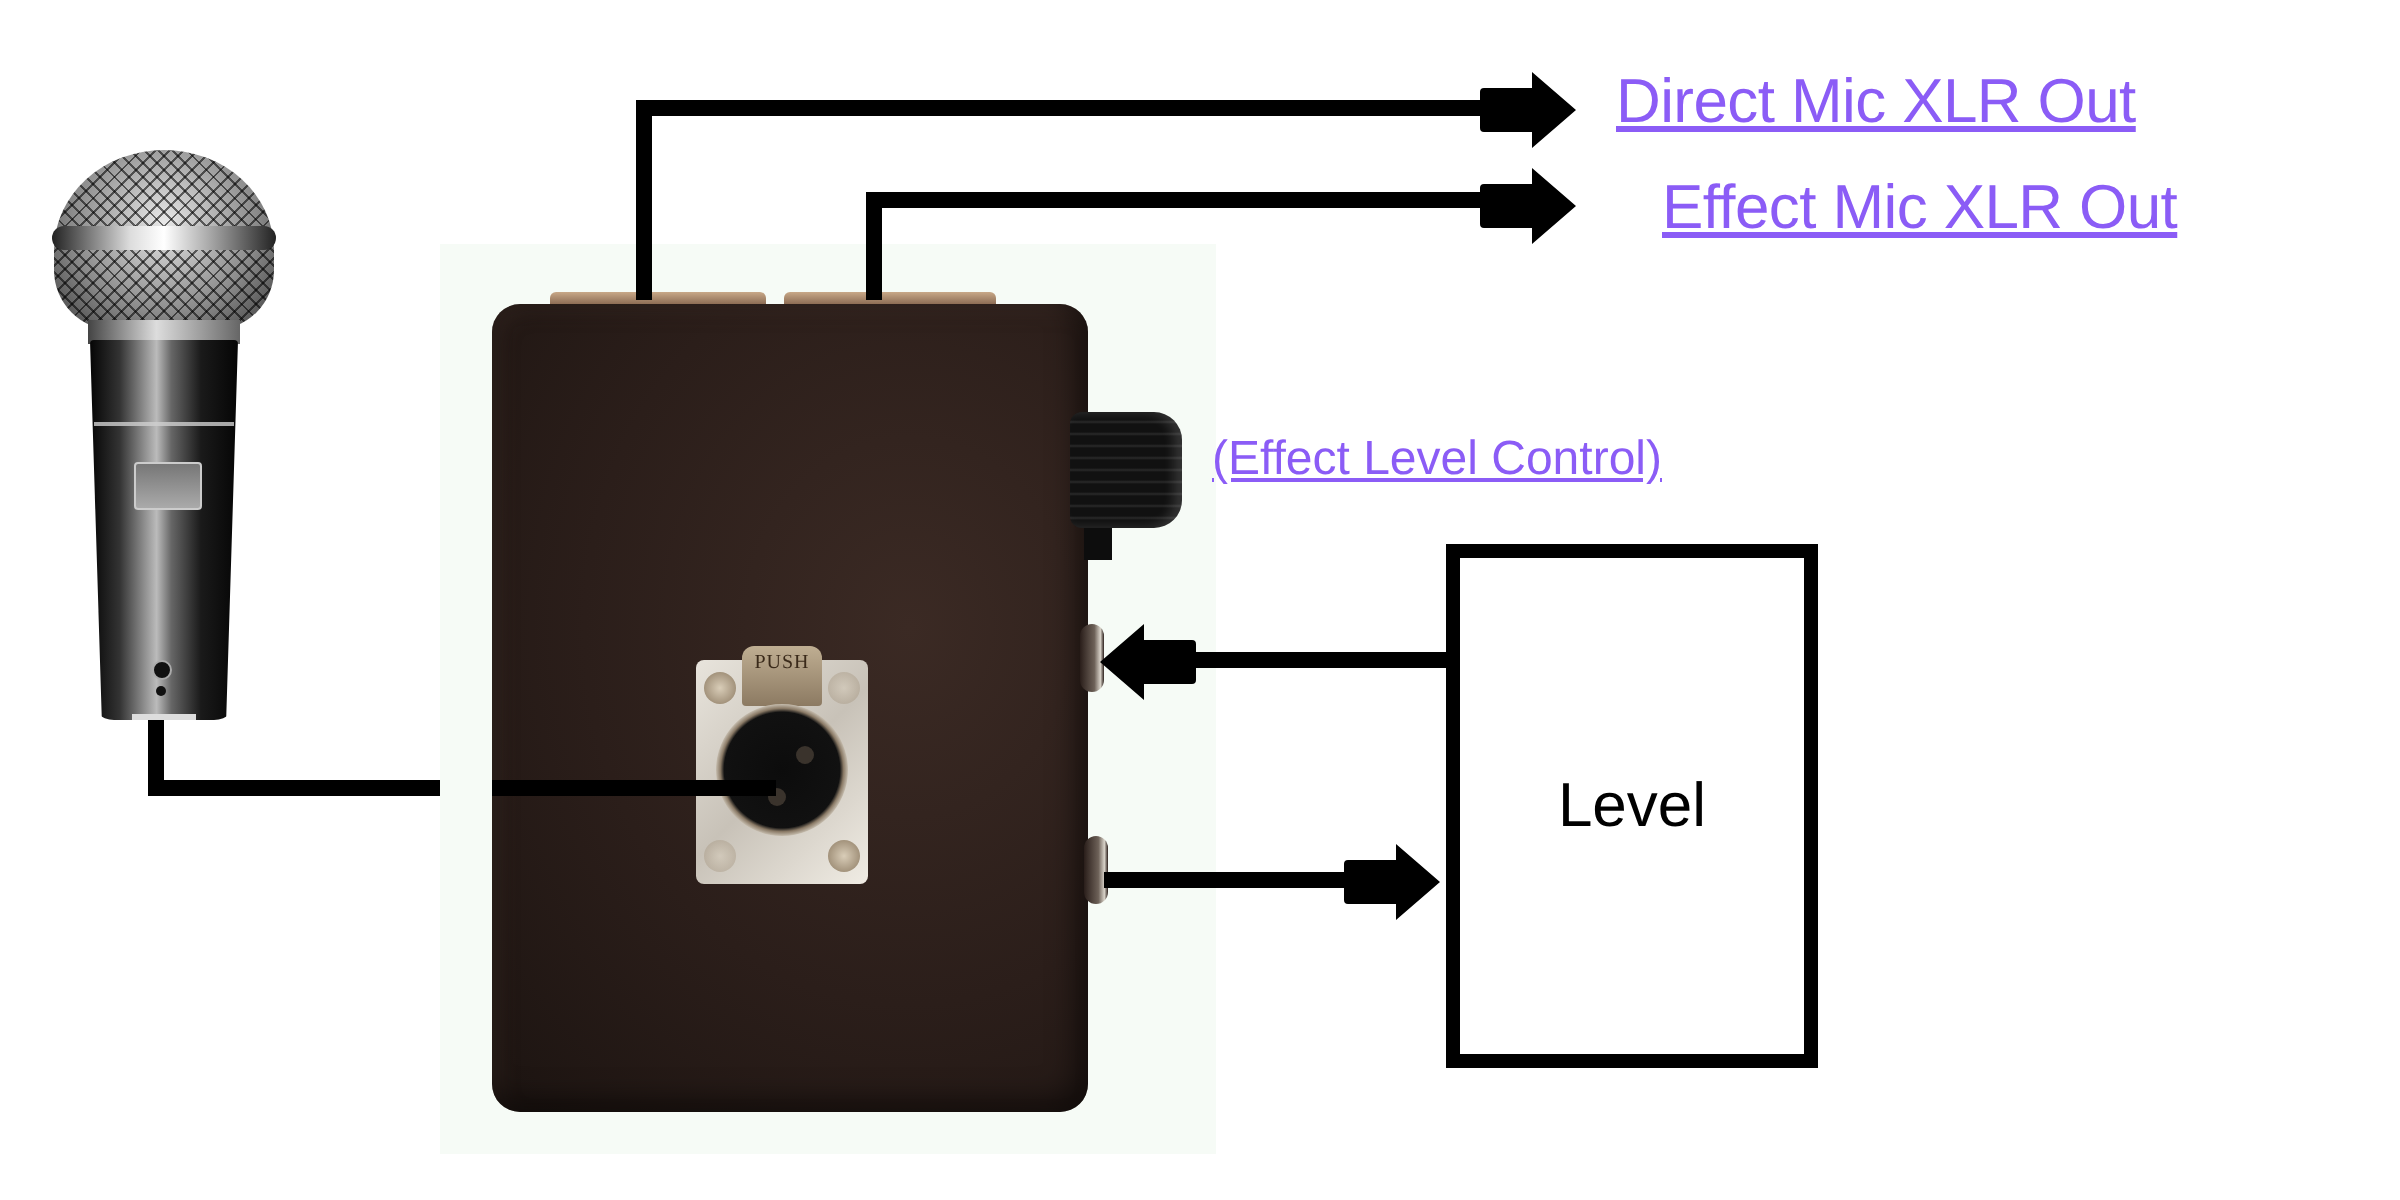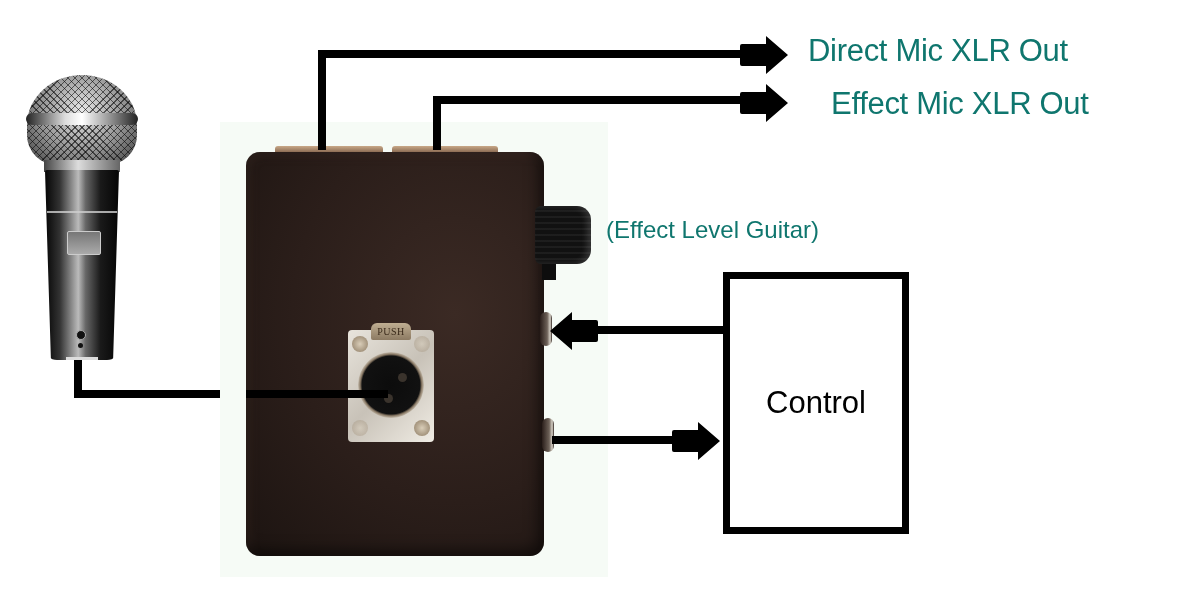--- a/index.html
+++ b/index.html
@@ -4,22 +4,23 @@
   <style>
     html, body { margin: 0; padding: 0; }
     body {
       width: 1200px; height: 600px; overflow: hidden;
       background: #ffffff;
       position: relative;
       font-family: "Liberation Sans", sans-serif;
     }
     .wire { position: absolute; background: #000; }
     .label {
-      position: absolute; color: #0f766e; white-space: nowrap;
+      position: absolute; color: #8b5cf6; white-space: nowrap;
       font-family: "Liberation Sans", sans-serif;
+      text-decoration: underline;
     }
     .out-label { font-size: 31px; letter-spacing: -0.3px; }
     .knob-label { font-size: 24px; }
     .pedal-box {
       position: absolute; left: 723px; top: 272px;
       width: 172px; height: 248px;
       border: 7px solid #000; background: #fff;
       display: flex; flex-direction: column; align-items: center; justify-content: center;
     }
     .pedal-text { font-size: 31px; line-height: 38px; text-align: center; }
@@ -61,21 +62,21 @@
     .xlr-ring {
       position: absolute; left: 358px; top: 352px; width: 66px; height: 66px; border-radius: 50%;
       background: radial-gradient(circle, #0c0c0c 0%, #111 62%, #8a7a66 66%, #d6cfc2 72%, #b8ae9e 100%);
     }
     .xlr-pin { position: absolute; width: 9px; height: 9px; border-radius: 50%; background: #3a332c; }
     .screw {
       position: absolute; width: 16px; height: 16px; border-radius: 50%;
       background: radial-gradient(circle, #d9cdb8, #8c7a62);
     }
     .push-tab {
-      position: absolute; left: 371px; top: 323px; width: 40px; height: 17px;
+      position: absolute; left: 371px; top: 323px; width: 40px; height: 30px;
       background: linear-gradient(#bfae92, #8c7a62); border-radius: 6px 6px 2px 2px;
       font-size: 10px; color: #3a2a1a; text-align: center; line-height: 18px;
       font-family: "Liberation Serif", serif; letter-spacing: 0.5px;
     }
     
     .mic-head {
       position: absolute; left: 27px; top: 75px; width: 110px; height: 90px;
       border-radius: 55px 55px 30px 30px / 50px 50px 30px 30px;
       background:
         repeating-linear-gradient(45deg, rgba(0,0,0,0.55) 0 1px, transparent 1px 5px),
@@ -137,21 +138,21 @@
 <div class="screw" style="left:352px;top:420px;opacity:0.4;"></div>
 <div class="screw" style="left:414px;top:420px;"></div>
 <div class="xlr-ring"></div>
 <div class="xlr-pin" style="left:398px;top:373px;"></div>
 <div class="xlr-pin" style="left:384px;top:394px;"></div>
 
 <div class="wire" style="left:246px;top:390px;width:142px;height:8px;"></div>
 
 <div class="knob-stem"></div>
 <div class="knob"></div>
-<div class="label knob-label" style="left:606px;top:216px;">(Effect Level Guitar)</div>
+<div class="label knob-label" style="left:606px;top:216px;">(Effect Level Control)</div>
 
 <div class="jack" style="left:540px;top:312px;"></div>
 <div class="jack" style="left:542px;top:418px;"></div>
 
 <div class="wire" style="left:318px;top:50px;width:8px;height:100px;"></div>
 <div class="wire" style="left:318px;top:50px;width:428px;height:8px;"></div>
 <div class="wire" style="left:433px;top:96px;width:8px;height:54px;"></div>
 <div class="wire" style="left:433px;top:96px;width:313px;height:8px;"></div>
 
 <svg class="arrow" style="left:738px;top:34px;" width="52" height="42" viewBox="0 0 52 42">
@@ -168,14 +169,14 @@
 <svg class="arrow" style="left:548px;top:310px;" width="52" height="42" viewBox="0 0 52 42">
   <path d="M50 12 Q50 10 48 10 L24 10 L24 2 L2 21 L24 40 L24 32 L48 32 Q50 32 50 30 Z" fill="#000"></path>
 </svg>
 
 <div class="wire" style="left:552px;top:436px;width:122px;height:8px;"></div>
 <svg class="arrow" style="left:670px;top:420px;" width="52" height="42" viewBox="0 0 52 42">
   <path d="M2 12 Q2 10 4 10 L28 10 L28 2 L50 21 L28 40 L28 32 L4 32 Q2 32 2 30 Z" fill="#000"></path>
 </svg>
 
 <div class="pedal-box">
-  <div class="pedal-text">Control</div>
+  <div class="pedal-text">Level</div>
 </div>
 
 </body></html>

